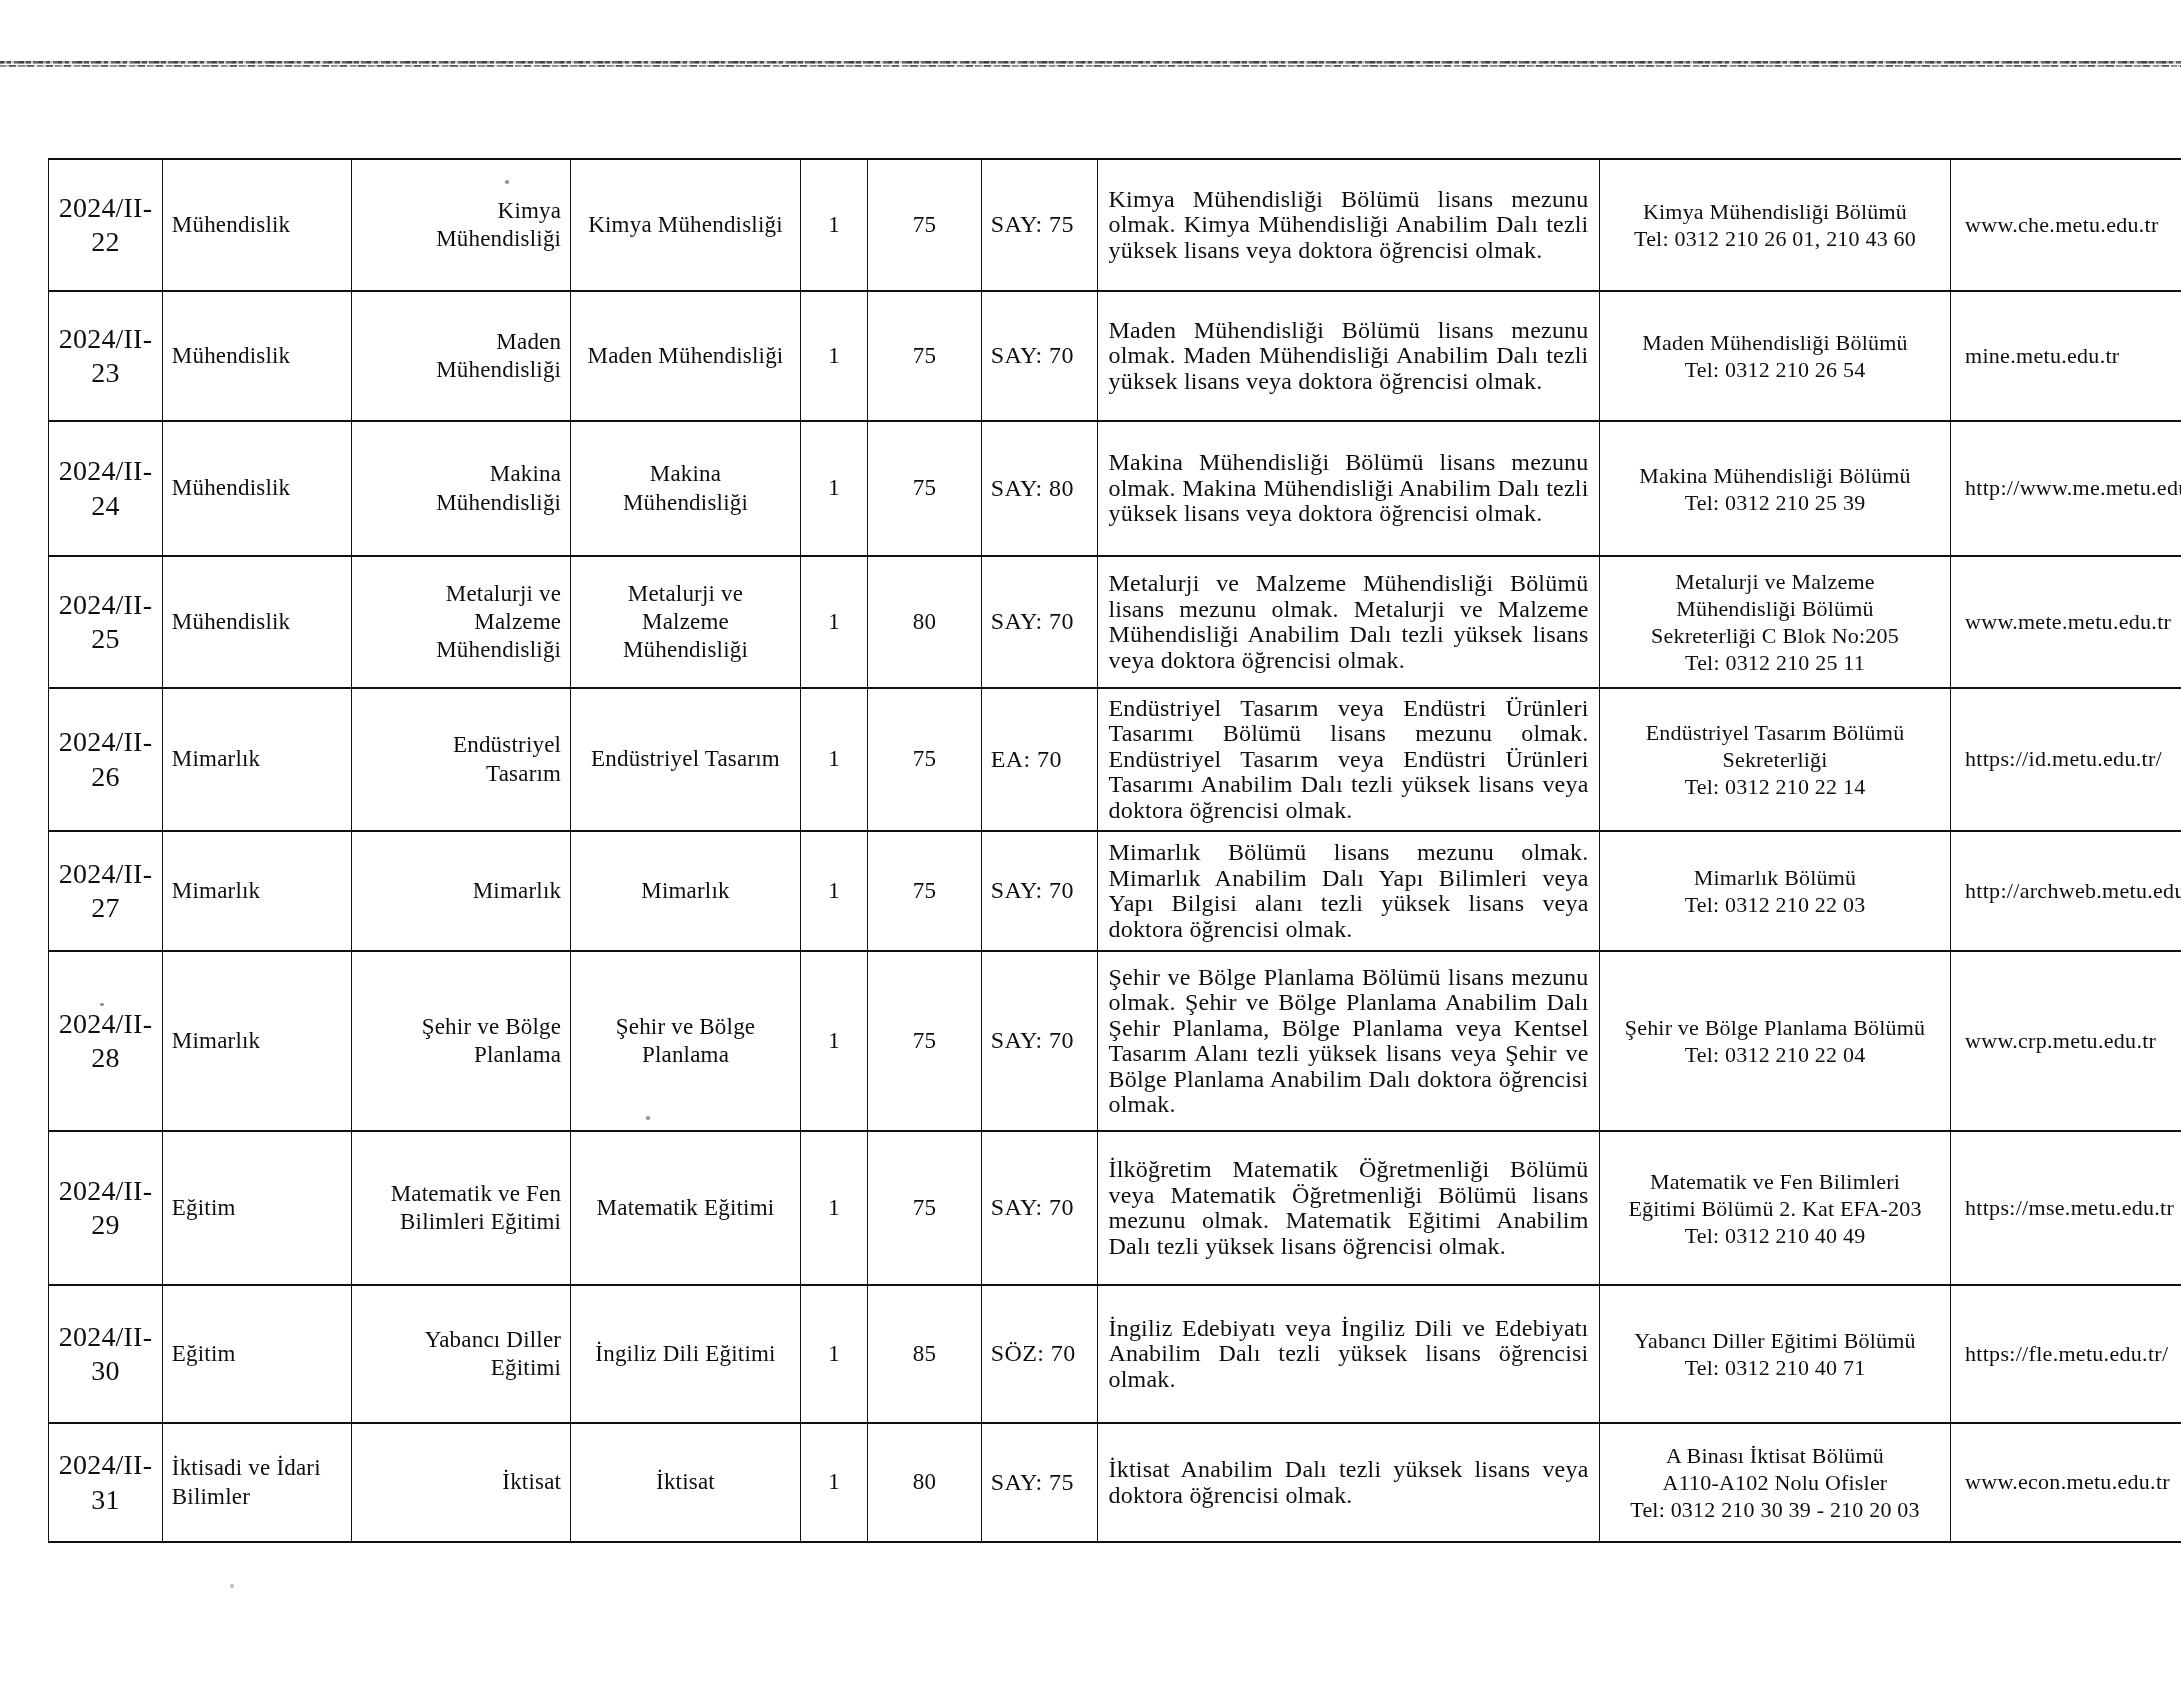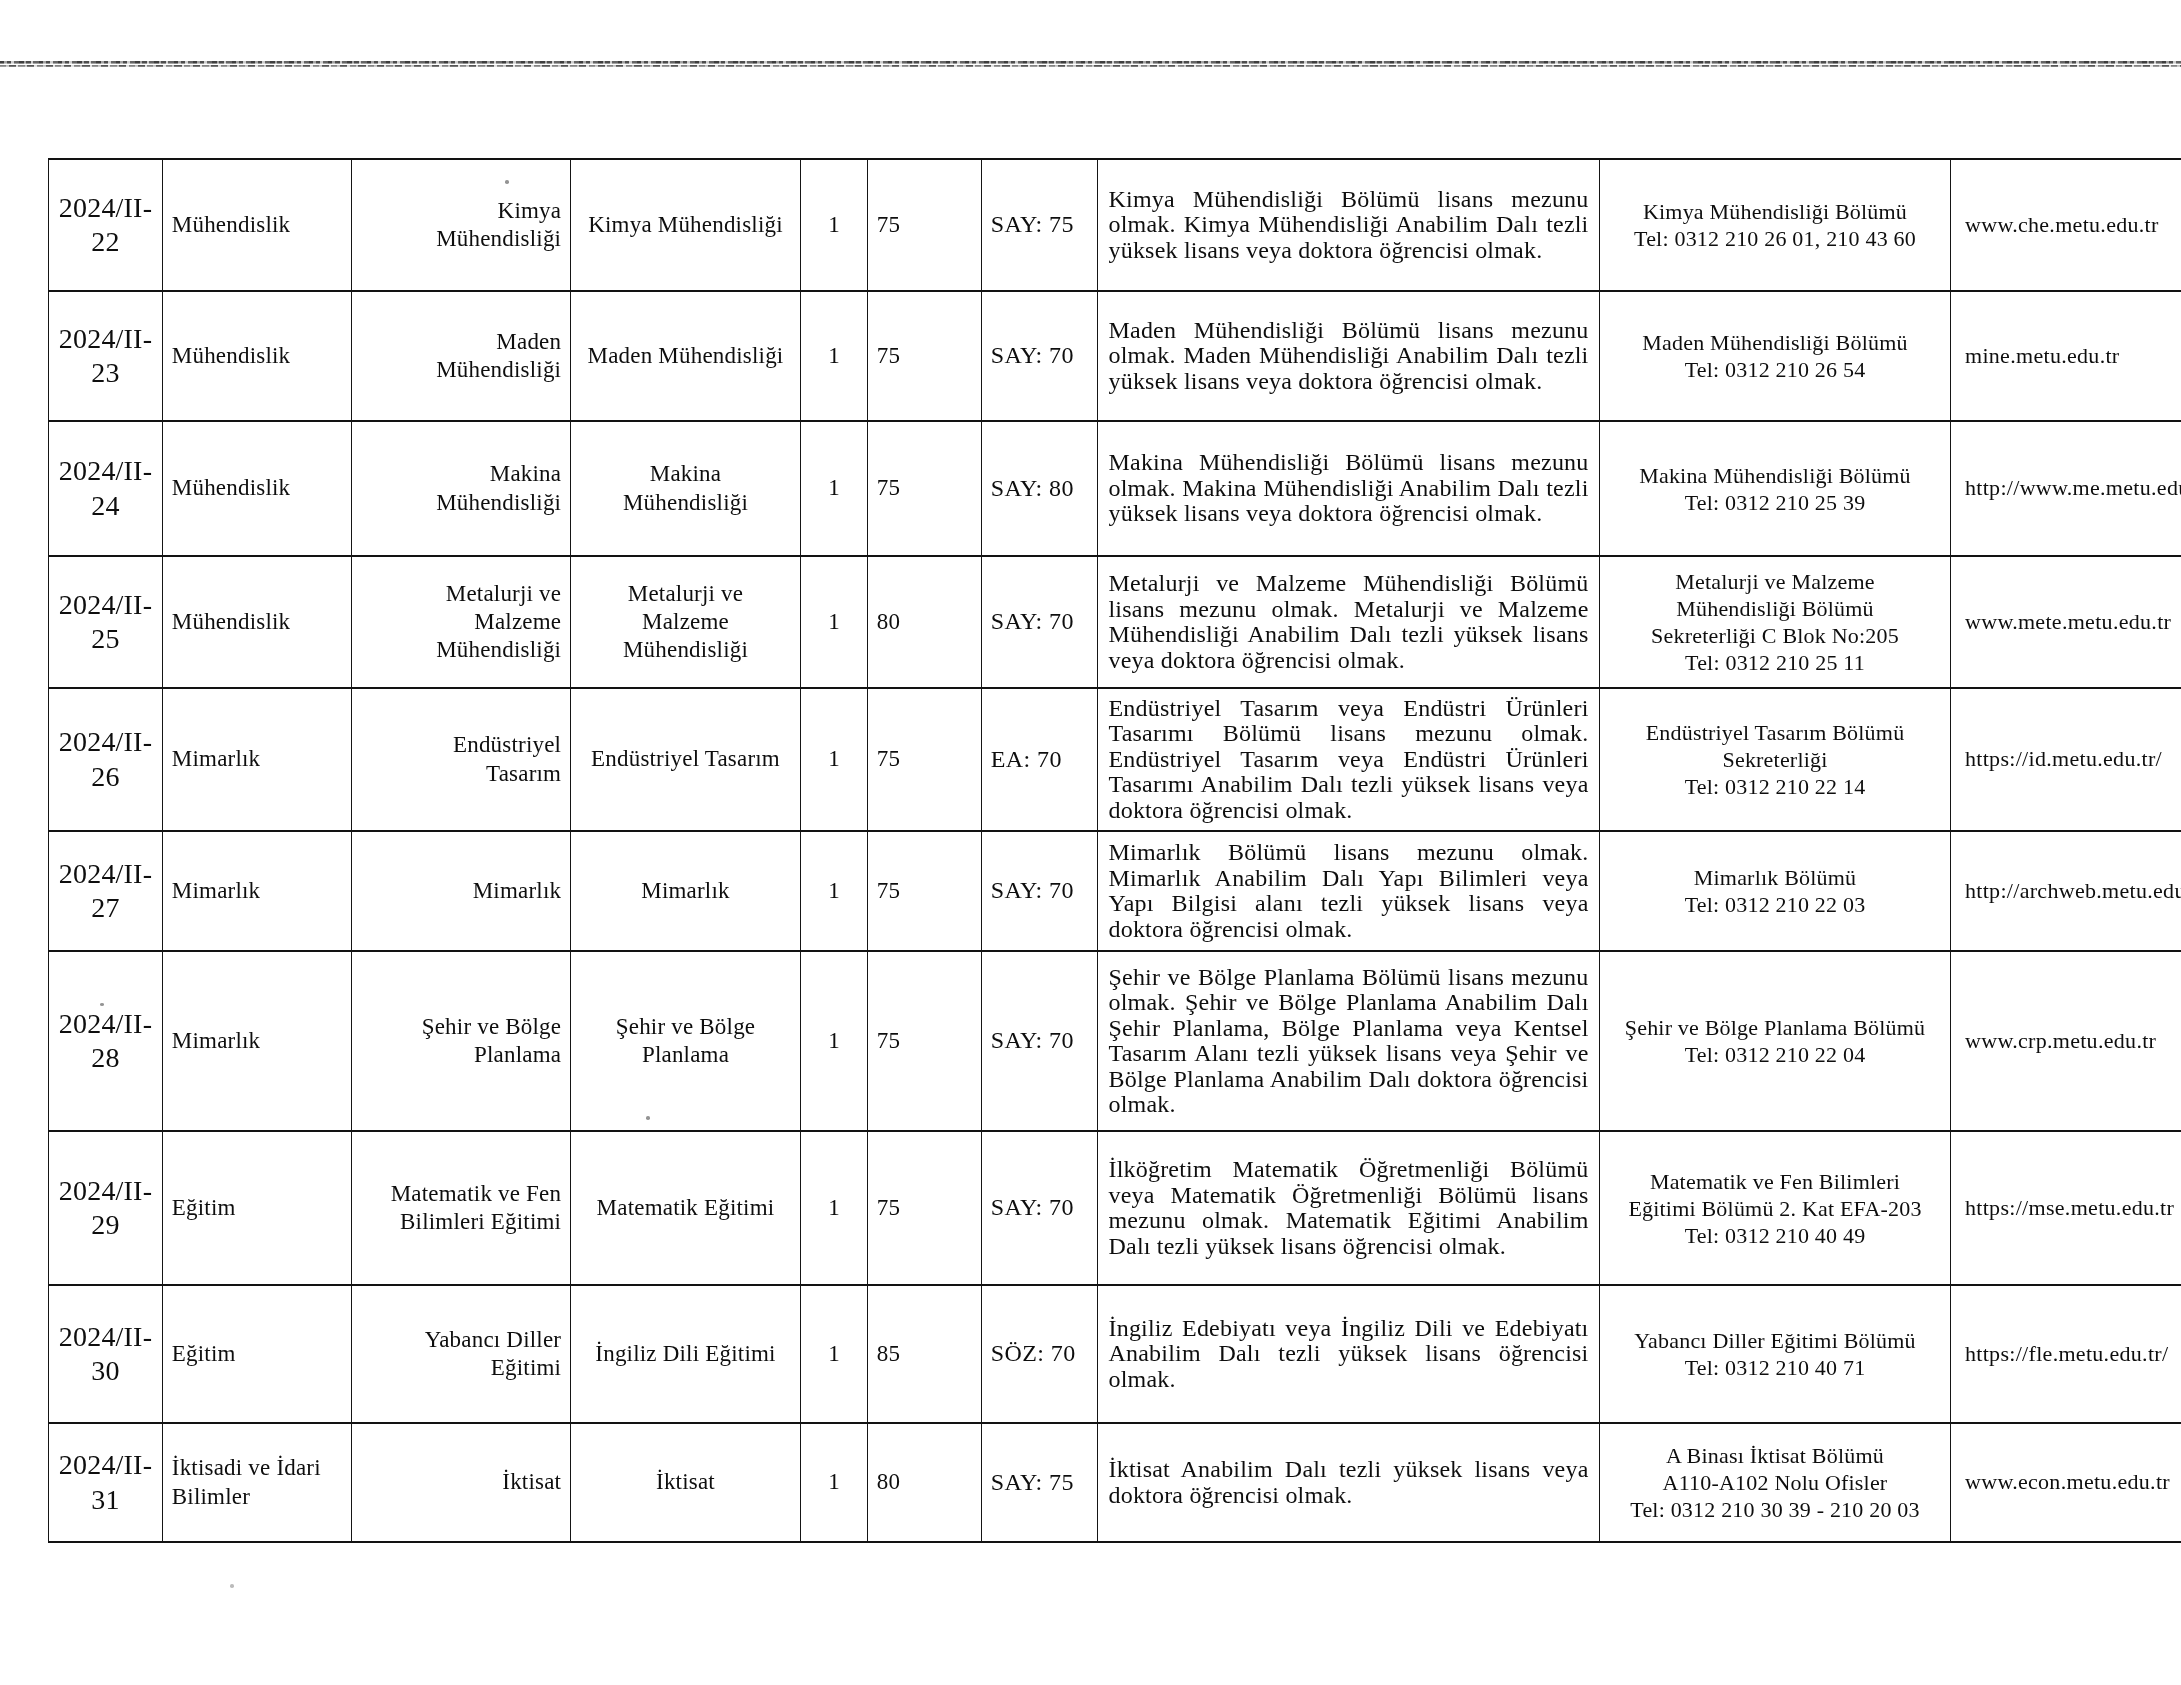--- a/index.html
+++ b/index.html
@@ -64,21 +64,21 @@
   tbody tr:nth-child(7){height:180px}
   tbody tr:nth-child(8){height:154px}
   tbody tr:nth-child(9){height:138px}
   tbody tr:nth-child(10){height:119px}
 
   td.c-code{ text-align:center; white-space:pre-line; font-size:28px;}
   td.c-faculty{ text-align:left; white-space:pre-line;}
   td.c-department{ text-align:right; white-space:pre-line;}
   td.c-program{ text-align:center; white-space:pre-line;}
   td.c-quota{ text-align:center;}
-  td.c-gpa{ text-align:left;}
+  td.c-gpa{ text-align:center;}
   td.c-ales{ text-align:left; font-size:24px; letter-spacing:0.4px;}
   td.c-requirements{
     text-align:justify;
     font-size:24px; line-height:25.5px;
     padding:5.3px 10.5px;
   }
   td.c-contact{
     text-align:center; white-space:pre-line;
     font-size:22px; line-height:27px;
     padding:5.3px 12.3px;

